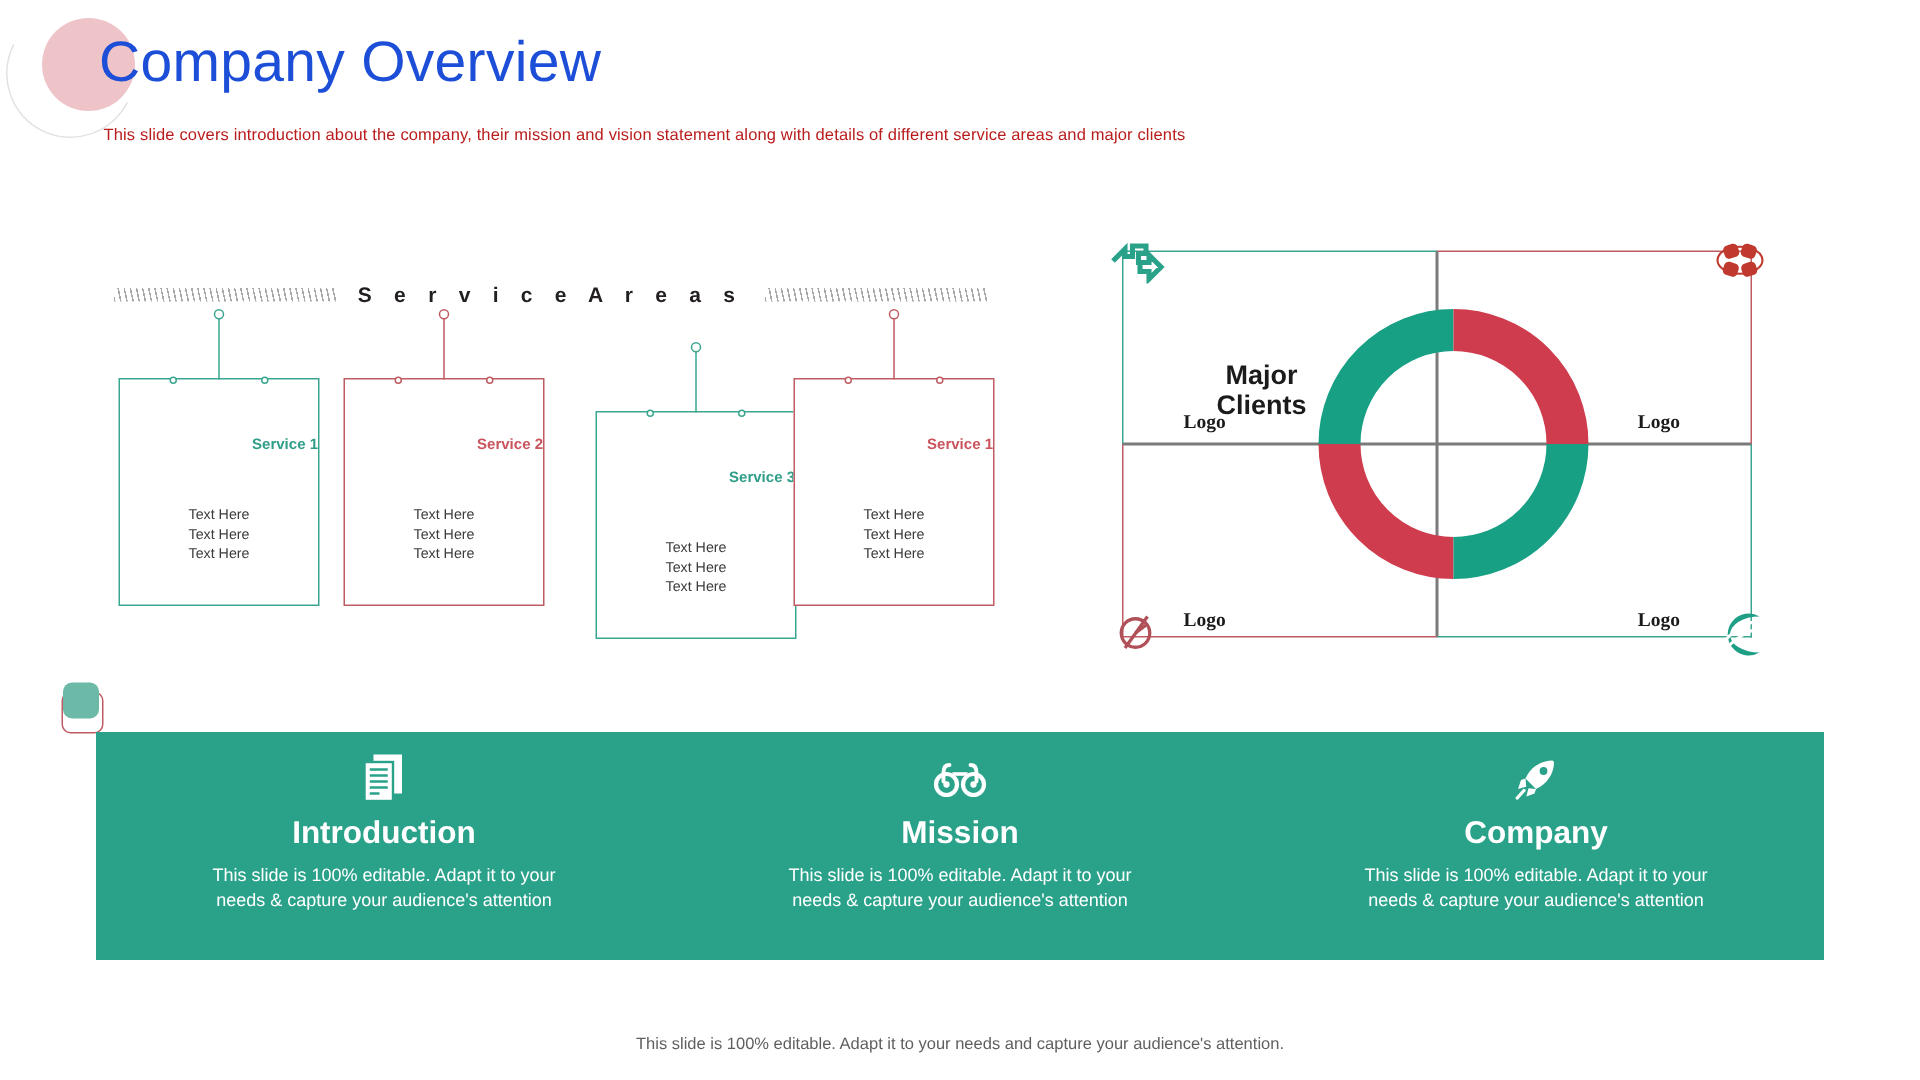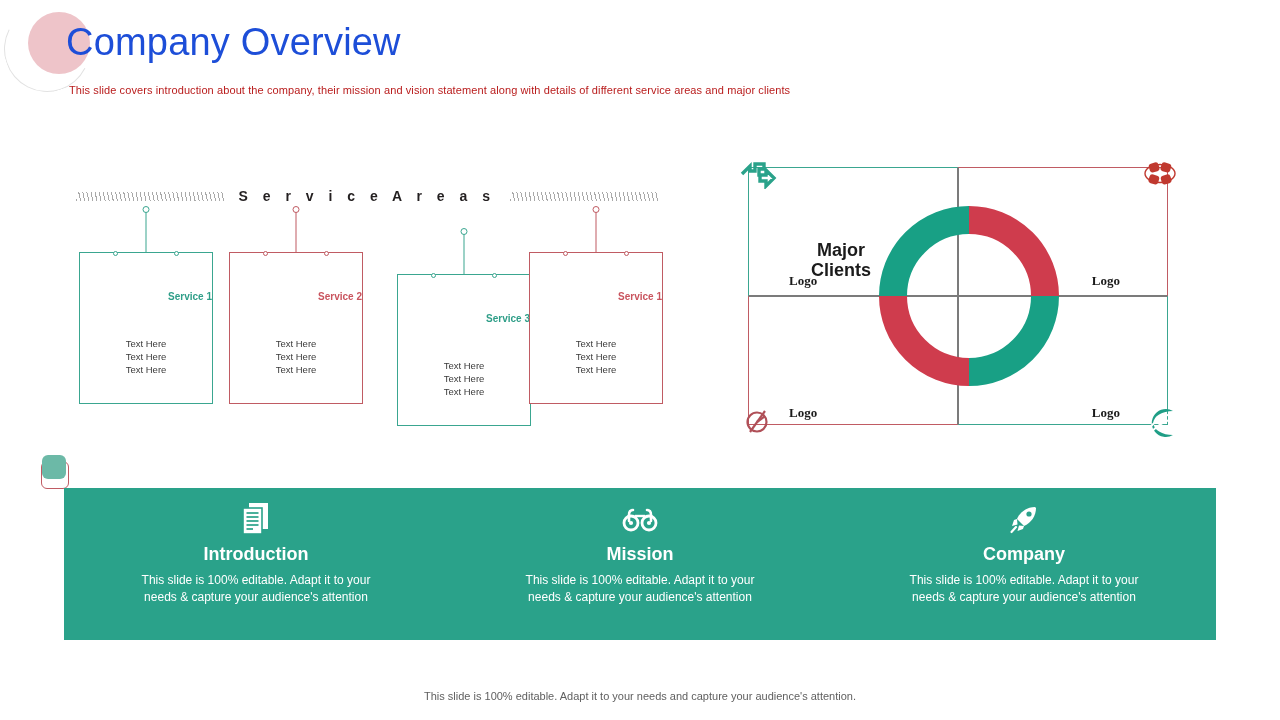--- a/index.html
+++ b/index.html
@@ -141,21 +141,21 @@
     width: 1152px; height: 152px;
     background: #2aa28a;
     display: flex;
   }
   .bcol {
     flex: 1 1 0; display: flex; flex-direction: column;
     align-items: center; padding-top: 13px;
   }
   .bicon { height: 36px; display: flex; align-items: center; justify-content: center; }
   .bcol-title {
-    margin-top: 7px; font-size: 18px; font-weight: bold; color: #ffffff;
+    margin-top: 7px; font-size: 21px; font-weight: bold; color: #ffffff;
   }
   .bcol-text {
     margin-top: 7px; font-size: 12px; color: #ffffff;
     text-align: center; line-height: 1.45; max-width: 250px;
   }
 
   .footer {
     position: absolute; left: 0; right: 0; top: 690px;
     text-align: center; font-size: 11px; color: #5f5f5f;
   }

